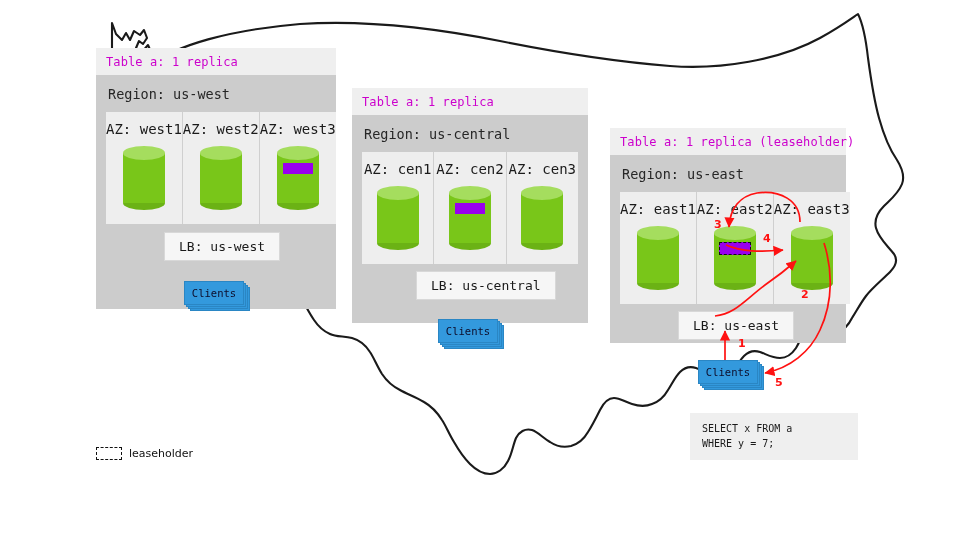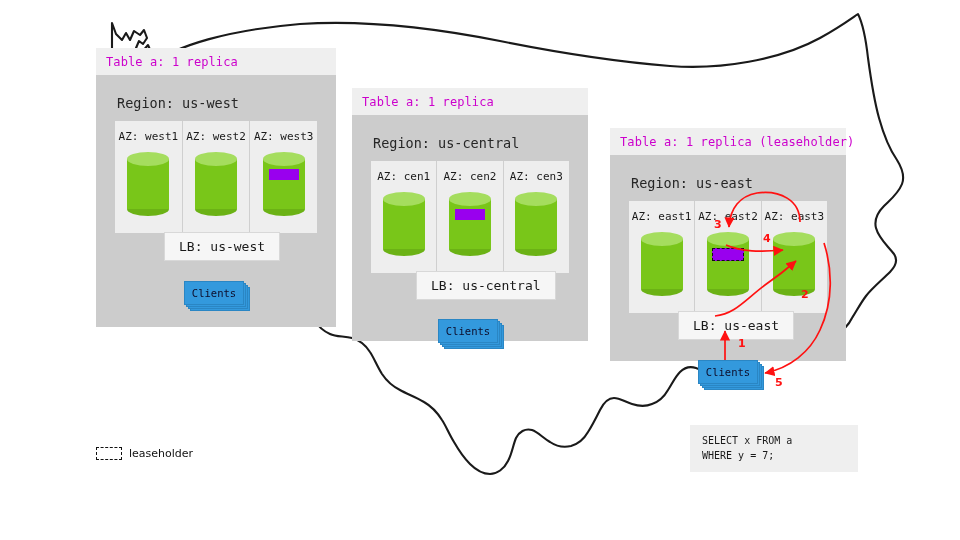--- a/index.html
+++ b/index.html
@@ -19,21 +19,21 @@
   .panel-header{
     background:#efefef;
     color:#cc00cc;
     font-size:12px;
     padding:7px 10px 6px 10px;
     letter-spacing:0.1px;
     white-space:nowrap;
   }
   .panel-body{
     background:#cccccc;
-    padding:9px;
+    padding:0;
   }
   .region-title{
     color:#262626;
     font-size:13.5px;
     padding:11px 0 10px 12px;
     white-space:nowrap;
   }
   .az-row{
     display:flex;
     background:#eeeeee;
@@ -43,21 +43,21 @@
   .az-cell{
     flex:1;
     background:#eeeeee;
     border-right:1px solid #cfcfcf;
     padding:9px 0 16px 0;
     text-align:center;
     position:relative;
   }
   .az-cell:last-child{border-right:0;}
   .az-label{
-    font-size:11px;
+    font-size:14px;
     color:#1a1a1a;
     display:block;
     margin-bottom:9px;
     white-space:nowrap;
   }
 
   
   .cyl{
     position:relative;
     width:42px;height:64px;
@@ -325,21 +325,21 @@
 
       </div>
     </div>
     <div class="lb-box" style="left:68px;top:183px;">LB: us-east</div>
     <div class="clients" style="left:88px;top:232px;">
       <div class="sheet s3"></div>
       <div class="sheet s2"></div>
       <div class="sheet s1"></div>
       <div class="sheet front">Clients</div>
     </div>
-    <div class="sql-box" style="left:80px;top:285px;width:144px;margin-top:12px;">SELECT x FROM a
+    <div class="sql-box" style="left:80px;top:285px;width:144px;">SELECT x FROM a
 WHERE y = 7;</div>
   </div>
 
   <svg id="arrows" viewBox="0 0 960 540">
     <defs>
       <marker id="ah" markerWidth="7" markerHeight="7" refX="5.6" refY="3" orient="auto">
         <path d="M0,0 L6,3 L0,6 Z" fill="#ff1111"></path>
       </marker>
     </defs>
 

